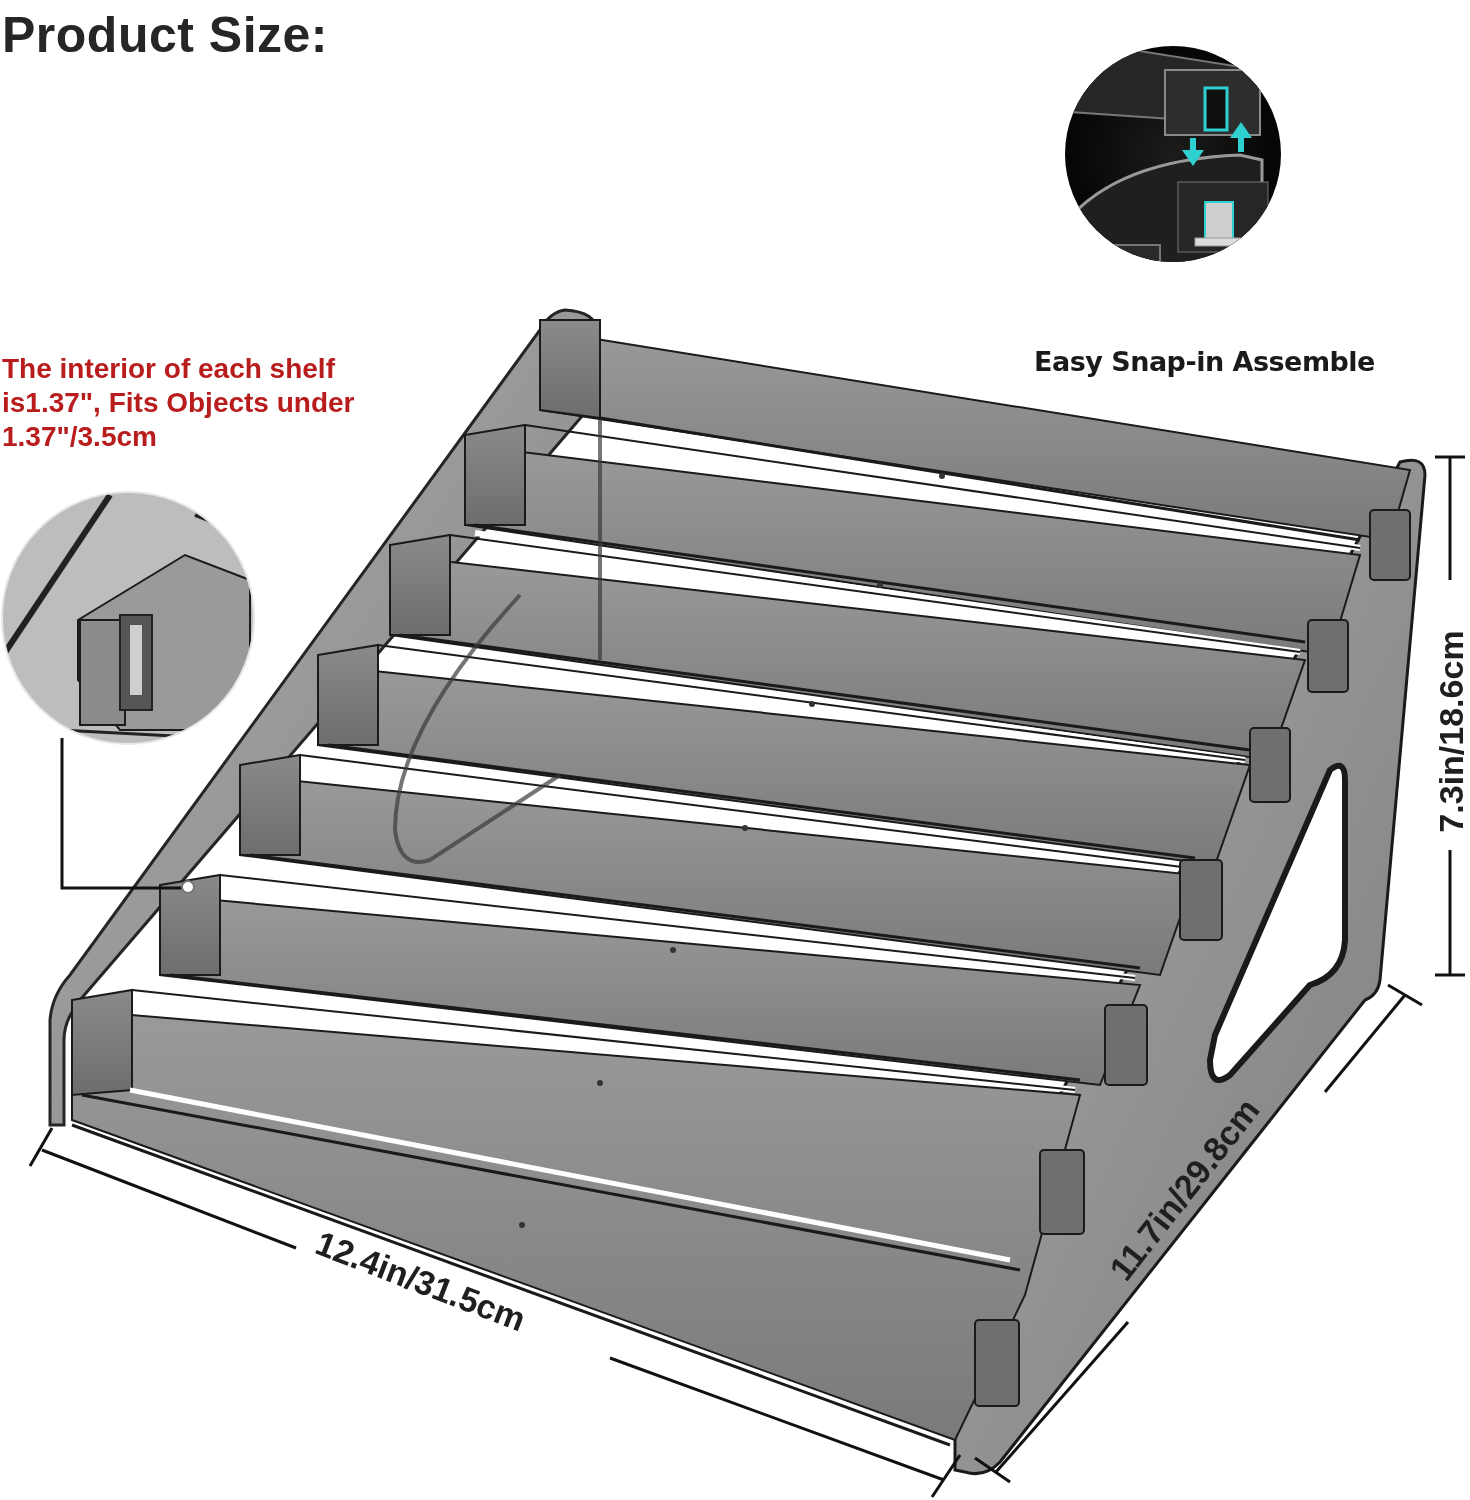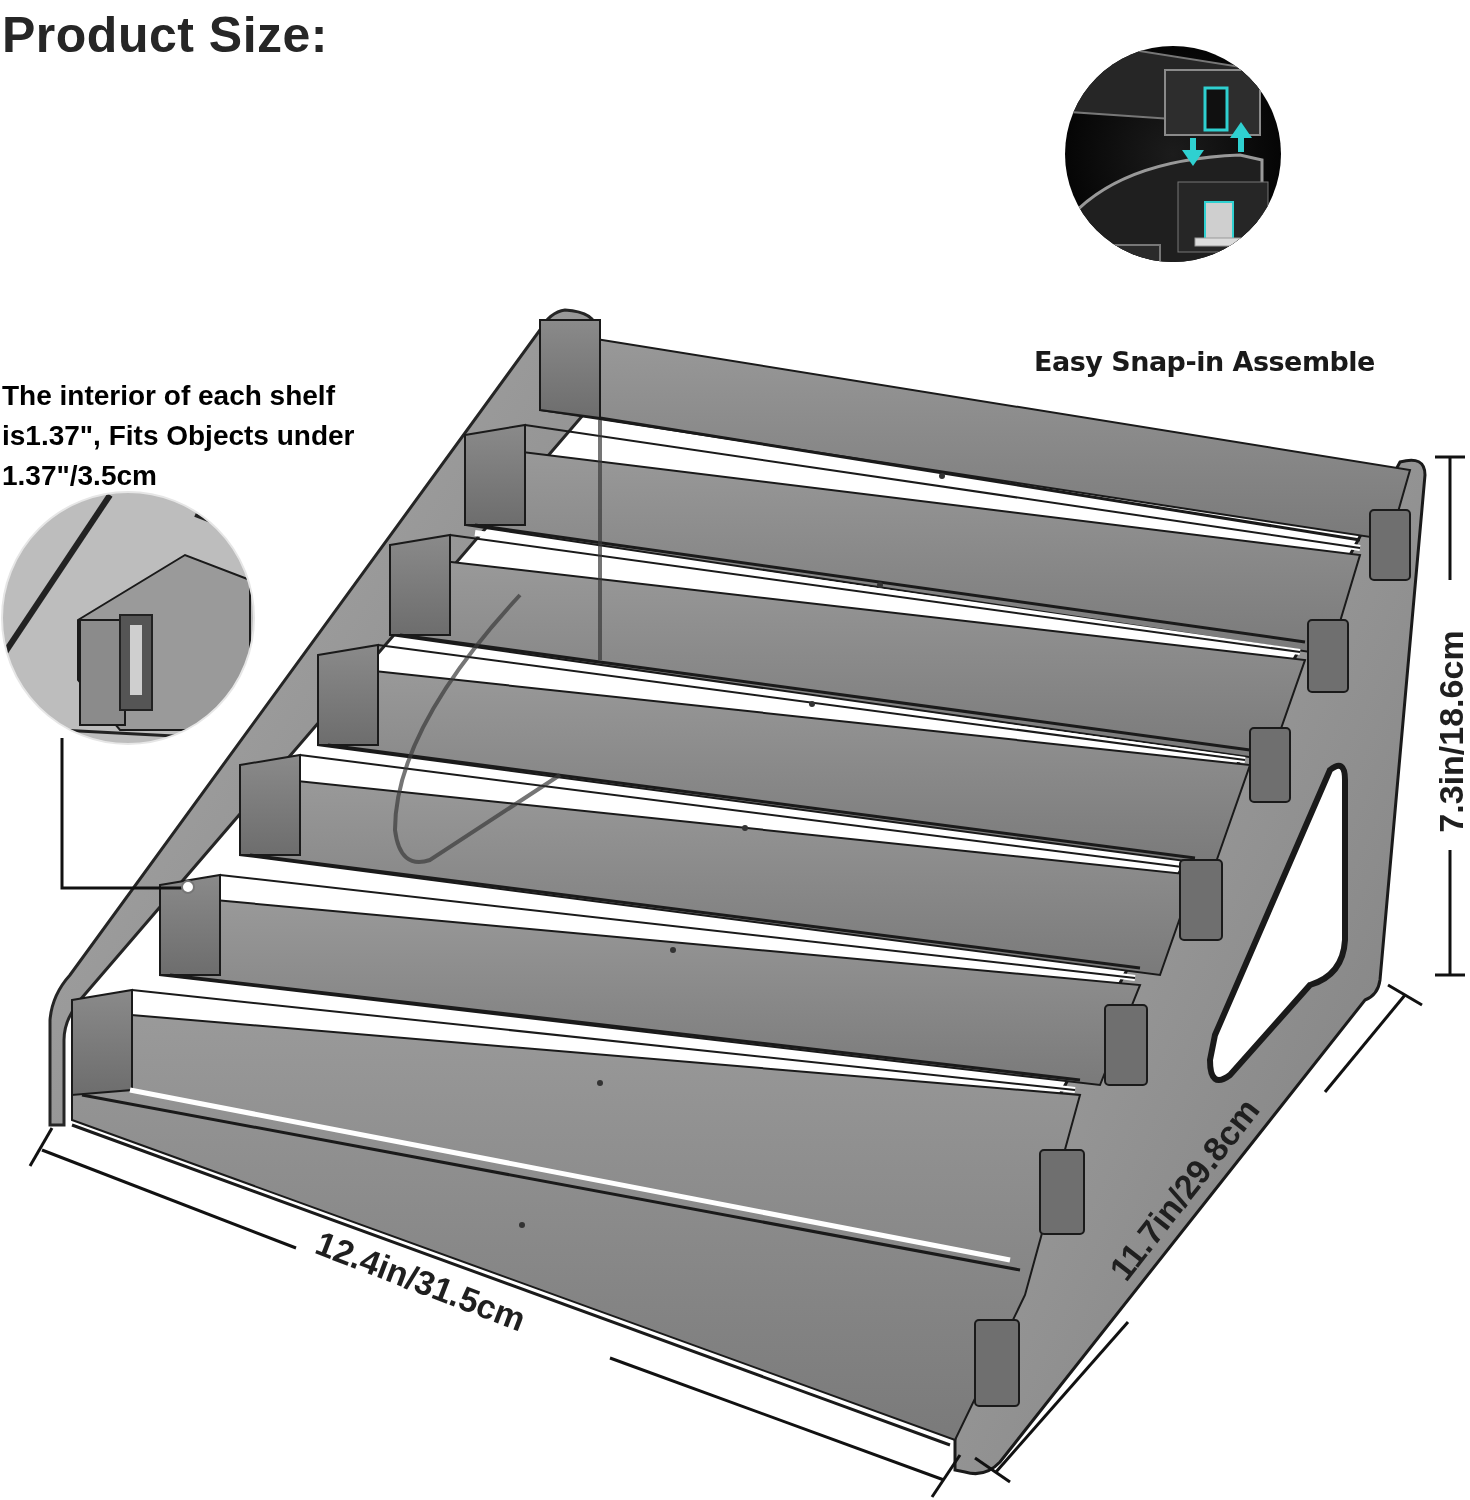--- a/index.html
+++ b/index.html
@@ -1,21 +1,21 @@
 <!DOCTYPE html>
 <html><head>
   <meta charset="utf-8">
   <style>
     html, body { margin: 0; padding: 0; background: #ffffff; }
     body { width: 1470px; height: 1500px; position: relative; overflow: hidden;
            font-family: "Liberation Sans", sans-serif; color: #222; }
     .title { position: absolute; left: 2px; top: 6px; font-size: 50px; font-weight: bold;
              color: #262626; letter-spacing: 0.5px; margin: 0; }
     .interior-note { position: absolute; left: 2px; top: 352px; width: 440px; font-size: 28px;
-                     font-weight: bold; line-height: 40px; color: #000000; white-space: pre-line; margin-top: 24px; }
+                     font-weight: bold; line-height: 34px; color: #b91c1c; white-space: pre-line; }
     .snap-caption { position: absolute; left: 1034px; top: 346px; font-size: 27px; font-weight: bold;
                     color: #1a1a1a; font-family: "DejaVu Sans", sans-serif; letter-spacing: -0.5px; }
     .dim-label { position: absolute; font-size: 34px; font-weight: bold; color: #1f1f1f;
                  white-space: nowrap; transform-origin: center center; }
     .dim-width { left: 310px; top: 1262px; transform: rotate(21deg); }
     .dim-depth { left: 1075px; top: 1170px; transform: rotate(-52deg); }
     .dim-height { left: 1350px; top: 712px; transform: rotate(-90deg); }
     svg.scene { position: absolute; left: 0; top: 0; }
   </style>
 </head>

